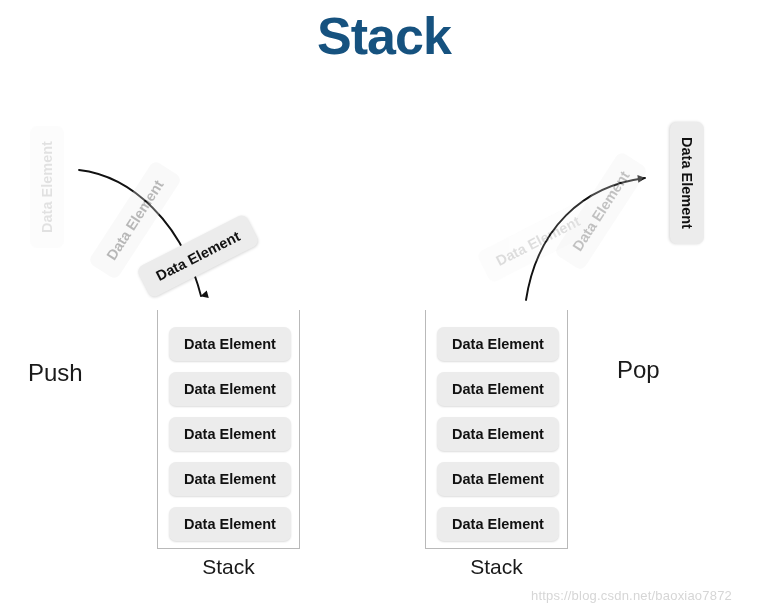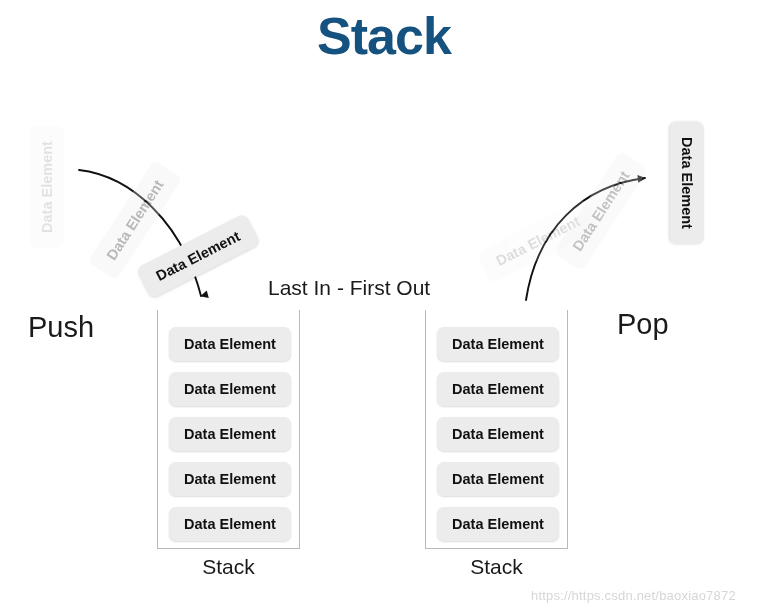--- a/index.html
+++ b/index.html
@@ -40,24 +40,25 @@
     top: 276px;
     font-size: 21px;
     color: #1a1a1a;
     font-family: "Liberation Sans", sans-serif;
     white-space: nowrap;
   }
 
   
   .side-label {
     position: absolute;
-    font-size: 29px;
+    font-size: 24px;
     color: #1a1a1a;
     font-family: "Liberation Sans", sans-serif;
     white-space: nowrap;
+    margin-top: 48px;
   }
   #push-label { left: 28px; top: 311px; }
   #pop-label  { left: 617px; top: 308px; }
 
   
   .stack-group { position: absolute; }
   #stack-left  { left: 157px; top: 310px; }
   #stack-right { left: 425px; top: 310px; }
 
   .stack-container {
@@ -206,21 +207,20 @@
   <div class="chip" id="chip-push-2">Data Element</div>
   <div class="chip" id="chip-push-3">Data Element</div>
 
   <div class="chip" id="chip-pop-1">Data Element</div>
   <div class="chip" id="chip-pop-2">Data Element</div>
   <div class="chip" id="chip-pop-3">Data Element</div>
 
   <div class="side-label" id="push-label">Push</div>
   <div class="side-label" id="pop-label">Pop</div>
 
-  <div id="lifo-label">Last In - First Out</div>
 
   <div class="stack-group" id="stack-left">
     <div class="stack-container">
       <div class="stack-cell c0">Data Element</div>
       <div class="stack-cell c1">Data Element</div>
       <div class="stack-cell c2">Data Element</div>
       <div class="stack-cell c3">Data Element</div>
       <div class="stack-cell c4">Data Element</div>
     </div>
     <div class="stack-caption">Stack</div>
@@ -230,15 +230,15 @@
     <div class="stack-container">
       <div class="stack-cell c0">Data Element</div>
       <div class="stack-cell c1">Data Element</div>
       <div class="stack-cell c2">Data Element</div>
       <div class="stack-cell c3">Data Element</div>
       <div class="stack-cell c4">Data Element</div>
     </div>
     <div class="stack-caption">Stack</div>
   </div>
 
-  <div id="watermark">https://https.csdn.net/baoxiao7872</div>
+  <div id="watermark">https://blog.csdn.net/baoxiao7872</div>
 
 </div>
 
 </body></html>

